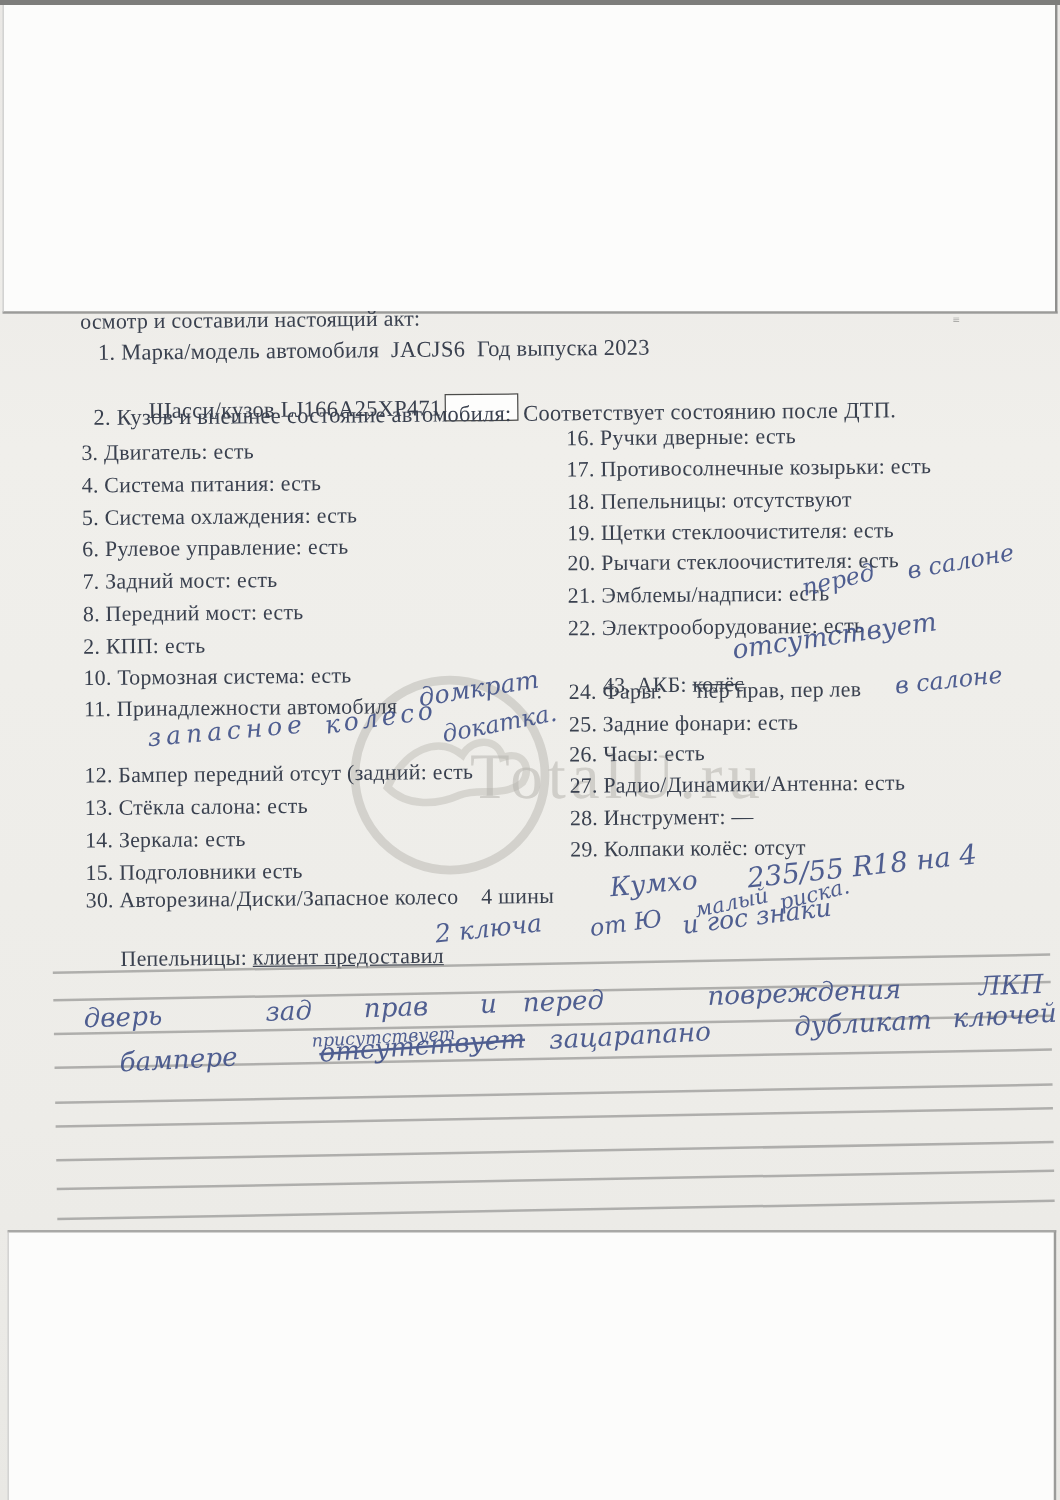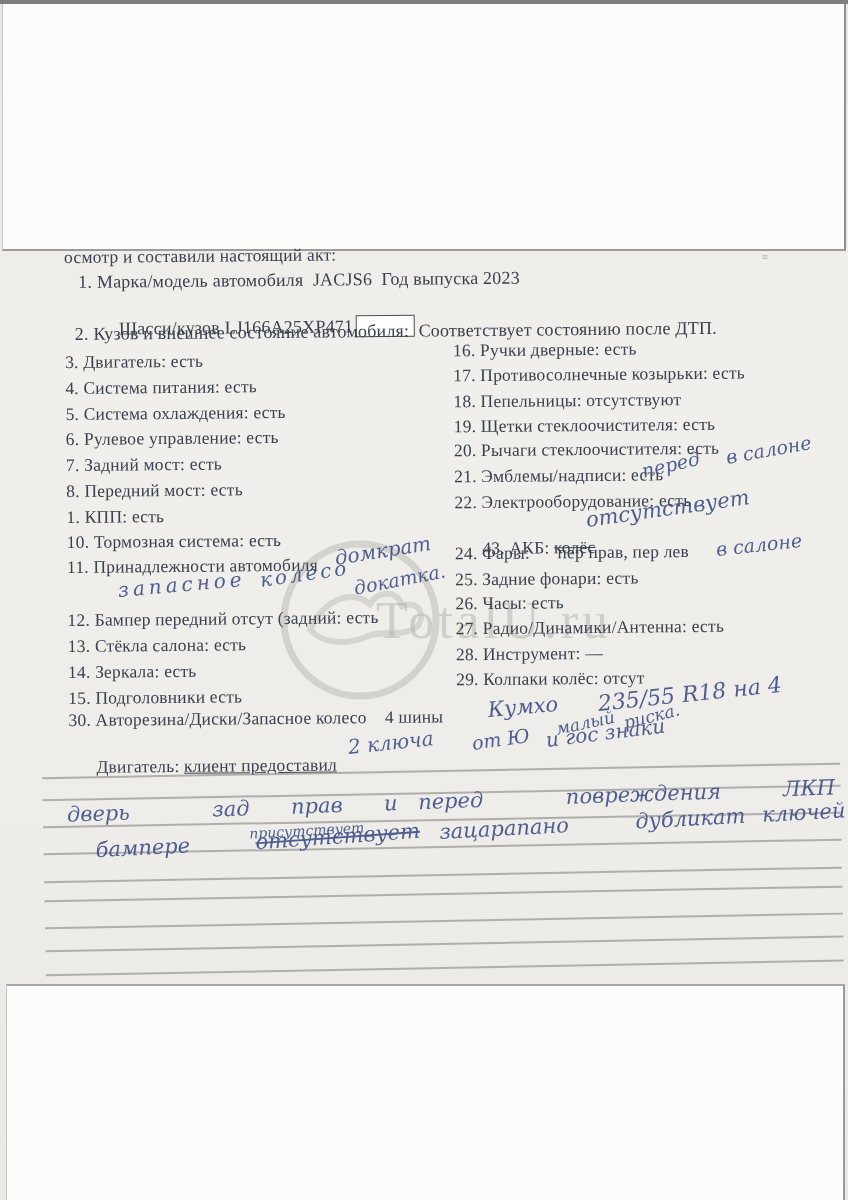--- a/index.html
+++ b/index.html
@@ -67,30 +67,30 @@
       <span>Шасси/кузов LJ166A25XP471</span><span class="chassis-box"></span>
     </div>
     <div class="t hdr" style="left:74px;top:324px;">2. Кузов и внешнее состояние автомобиля:  Соответствует состоянию после ДТП.</div>
 
     <div class="t" style="left:64px;top:352px;">3. Двигатель: есть</div>
     <div class="t" style="left:64px;top:378px;">4. Система питания: есть</div>
     <div class="t" style="left:64px;top:404px;">5. Система охлаждения: есть</div>
     <div class="t" style="left:64px;top:429px;">6. Рулевое управление: есть</div>
     <div class="t" style="left:64px;top:455px;">7. Задний мост: есть</div>
     <div class="t" style="left:64px;top:481px;">8. Передний мост: есть</div>
-    <div class="t" style="left:64px;top:507px;">1. КПП: есть</div>
+    <div class="t" style="left:64px;top:507px;">2. КПП: есть</div>
     <div class="t" style="left:64px;top:532px;">10. Тормозная система: есть</div>
     <div class="t" style="left:64px;top:557px;">11. Принадлежности автомобиля</div>
     <div class="t" style="left:64px;top:610px;">12. Бампер передний отсут (задний: есть</div>
     <div class="t" style="left:64px;top:636px;">13. Стёкла салона: есть</div>
     <div class="t" style="left:64px;top:662px;">14. Зеркала: есть</div>
     <div class="t" style="left:64px;top:688px;">15. Подголовники есть</div>
     <div class="t" style="left:64px;top:710px;">30. Авторезина/Диски/Запасное колесо    4 шины</div>
     <div class="t" style="left:64px;top:736px;">
-      <span>Двигатель:</span><span> </span><span class="u">клиент предоставил</span>
+      <span>Пепельницы:</span><span> </span><span class="u">клиент предоставил</span>
     </div>
 
     <div class="t" style="left:452px;top:344px;">16. Ручки дверные: есть</div>
     <div class="t" style="left:452px;top:369px;">17. Противосолнечные козырьки: есть</div>
     <div class="t" style="left:452px;top:395px;">18. Пепельницы: отсутствуют</div>
     <div class="t" style="left:452px;top:420px;">19. Щетки стеклоочистителя: есть</div>
     <div class="t" style="left:452px;top:444px;">20. Рычаги стеклоочистителя: есть</div>
     <div class="t" style="left:452px;top:470px;">21. Эмблемы/надписи: есть</div>
     <div class="t" style="left:452px;top:496px;">22. Электрооборудование: есть</div>
     <div class="t" style="left:452px;top:521px;">

